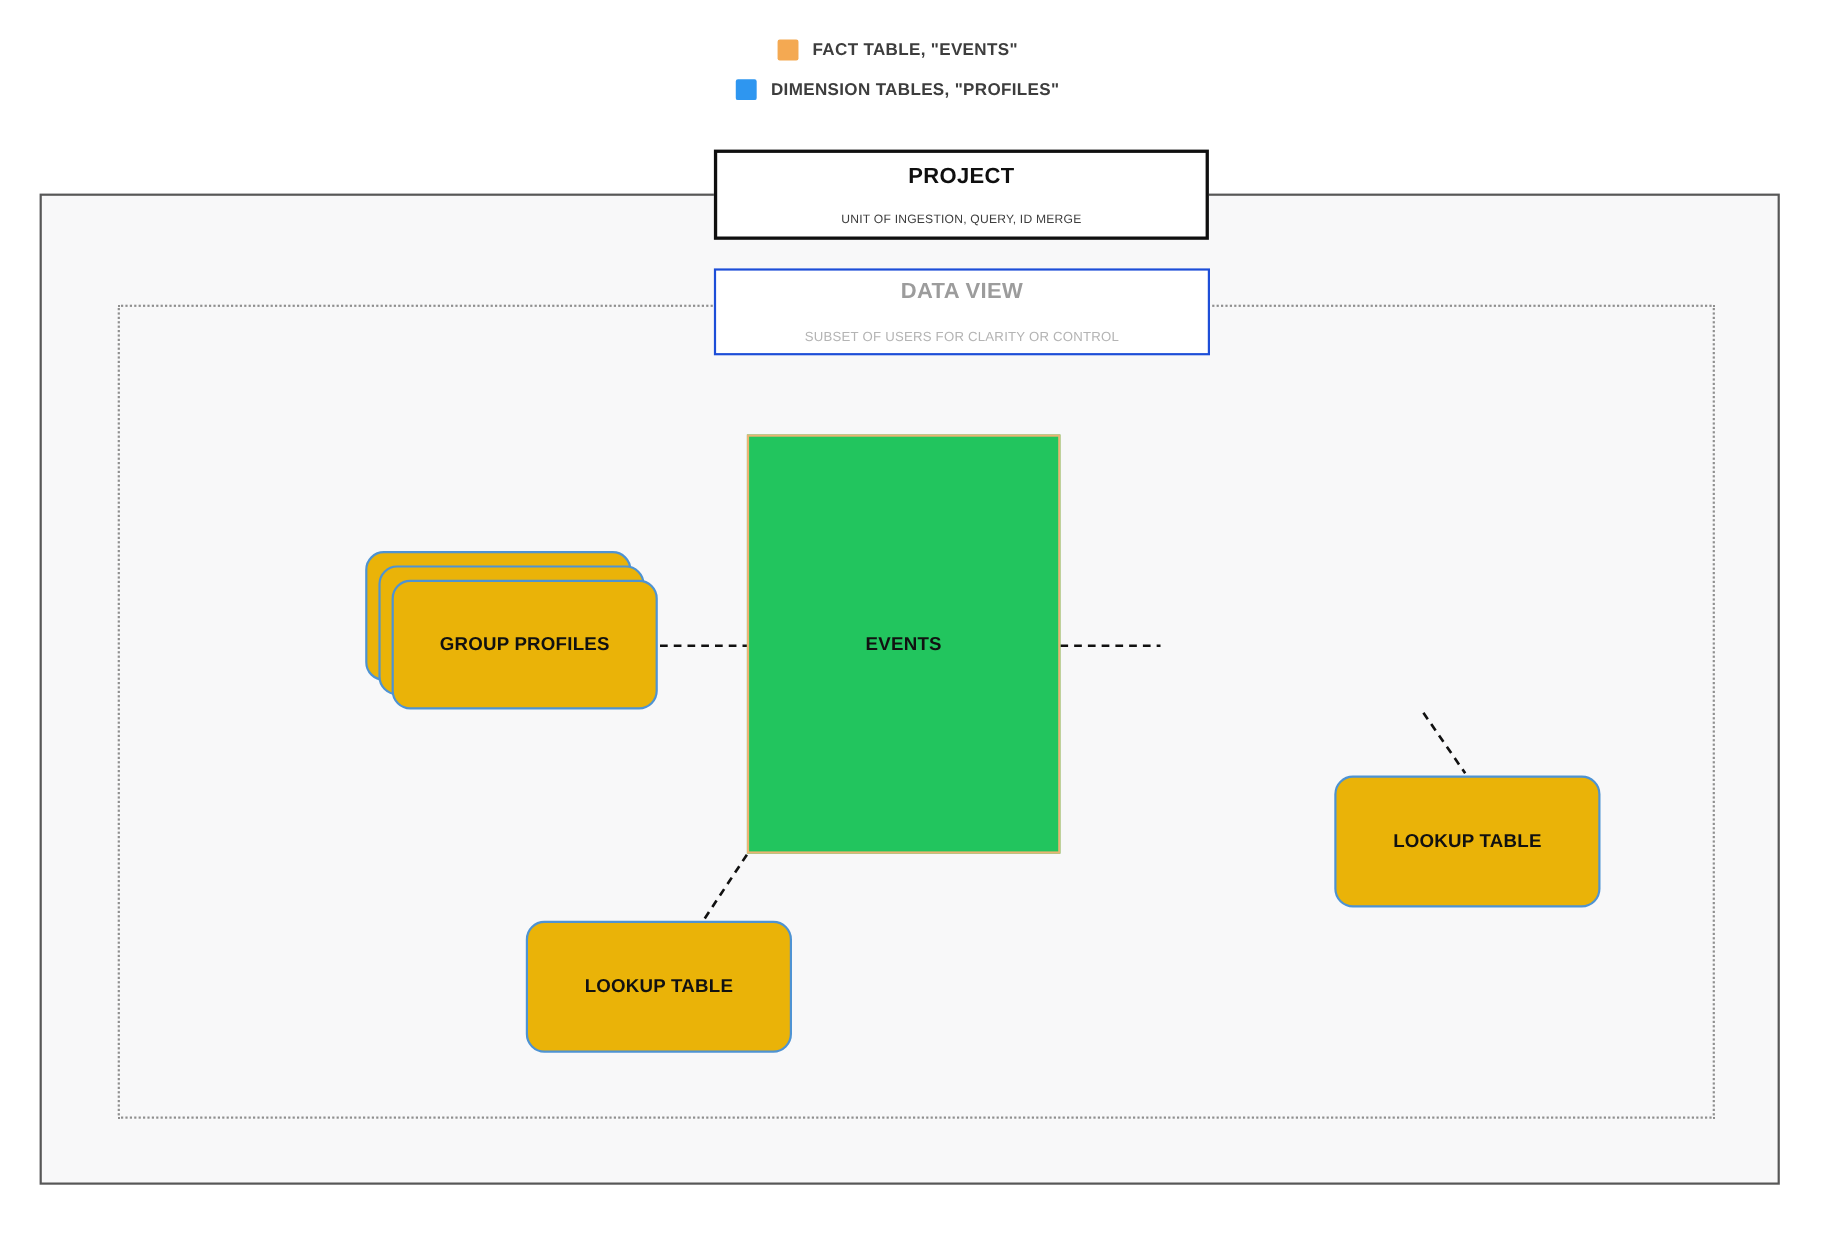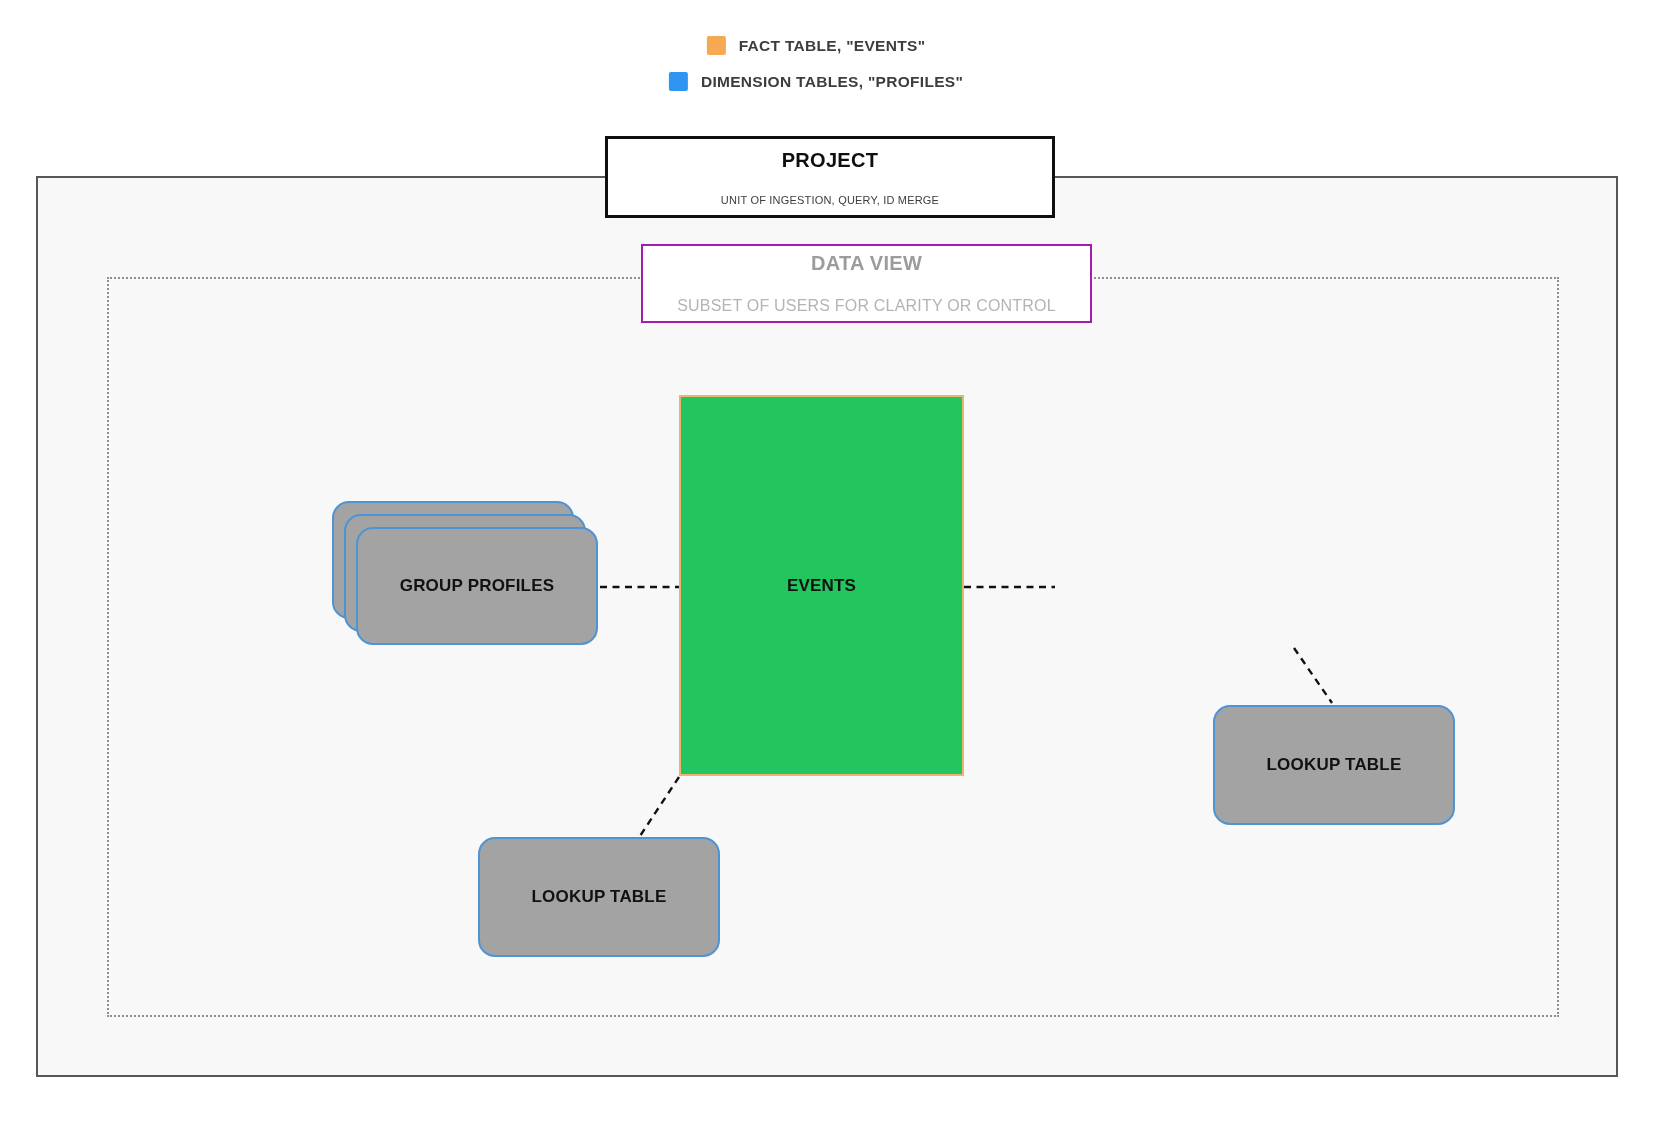--- a/index.html
+++ b/index.html
@@ -13,33 +13,33 @@
   .legend-row{display:flex;align-items:center;gap:13px;}
   .legend-swatch{width:19px;height:19px;border-radius:2px;flex:0 0 auto;}
   .legend-label{font-size:15.5px;font-weight:bold;color:#3d3d3d;letter-spacing:0.3px;white-space:nowrap;}
   
   .outer-box{position:absolute;left:36px;top:176px;width:1582px;height:901px;
     border:2px solid #575757;background:#f8f8f9;box-sizing:border-box;}
   .dotted-box{position:absolute;left:107px;top:277px;width:1452px;height:740px;
     border:2px dotted #8f8f8f;box-sizing:border-box;}
   
   .header-box{position:absolute;box-sizing:border-box;background:#ffffff;
-    display:flex;flex-direction:column;align-items:center;justify-content:center;gap:22px;}
+    display:flex;flex-direction:column;align-items:center;justify-content:center;gap:22px;margin-left:44px;}
   .project-box{left:605px;top:136px;width:450px;height:82px;border:3px solid #0f0f0f;}
   .project-title{font-size:20px;font-weight:bold;color:#0f0f0f;letter-spacing:0.3px;}
   .project-subtitle{font-size:11px;color:#3d3d3d;letter-spacing:0.2px;}
-  .dataview-box{left:641px;top:244px;width:451px;height:79px;border:2px solid #a21caf;}
+  .dataview-box{left:605px;top:244px;width:451px;height:79px;border:2px solid #1d4ed8;}
   .dataview-title{font-size:20px;font-weight:bold;color:#9c9c9c;letter-spacing:0.3px;}
-  .dataview-subtitle{font-size:16px;color:#b4b4b4;letter-spacing:0.2px;}
+  .dataview-subtitle{font-size:12px;color:#b4b4b4;letter-spacing:0.2px;}
   
   .node-label{font-size:17px;font-weight:bold;color:#111111;letter-spacing:0.2px;white-space:nowrap;}
   .events-box{position:absolute;left:679px;top:395px;width:285px;height:381px;box-sizing:border-box;
     border:2px solid #ebb472;background:#22c55e;display:flex;align-items:center;justify-content:center;}
   .blue-node{position:absolute;box-sizing:border-box;border:2px solid #4e93d3;border-radius:17px;
-    background:#a3a3a3;display:flex;align-items:center;justify-content:center;}
+    background:#eab308;display:flex;align-items:center;justify-content:center;}
   .user-profiles{left:1055px;top:525px;width:242px;height:122px;}
   .lookup-bottom{left:478px;top:837px;width:242px;height:120px;}
   .lookup-right{left:1213px;top:705px;width:242px;height:120px;}
   .stack-card-back{left:332px;top:501px;width:242px;height:118px;}
   .stack-card-mid{left:344px;top:514px;width:242px;height:118px;}
   .stack-card-front{left:356px;top:527px;width:242px;height:118px;}
   
   .connector-layer{position:absolute;left:0;top:0;width:1664px;height:1128px;pointer-events:none;}
 </style>
 </head>

